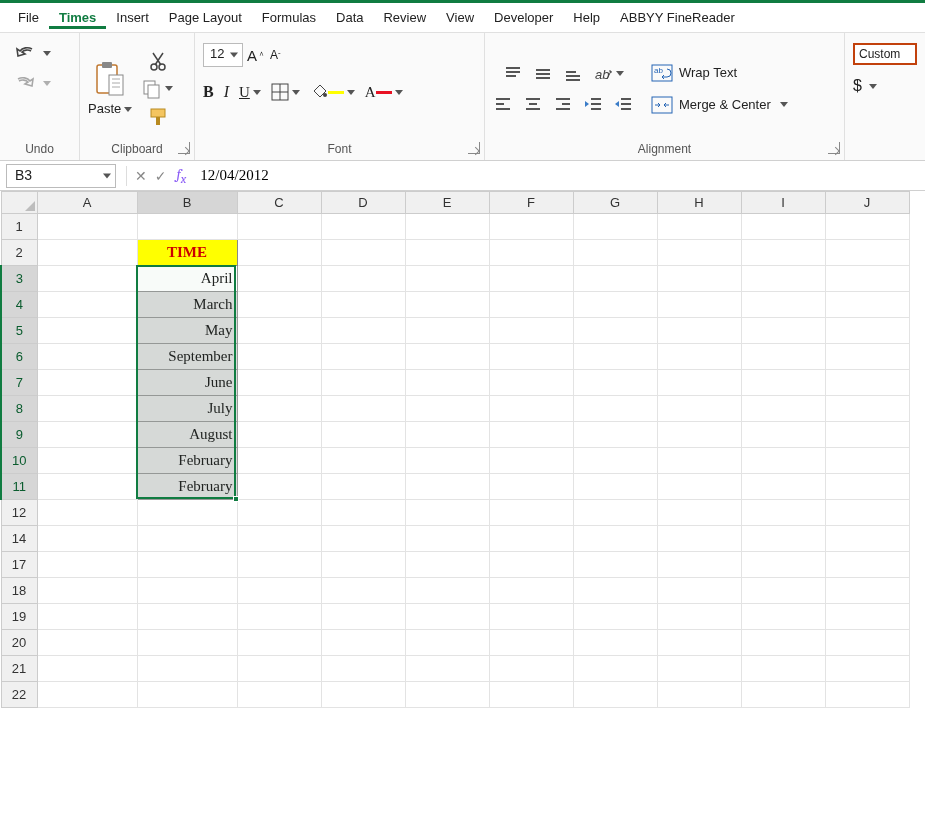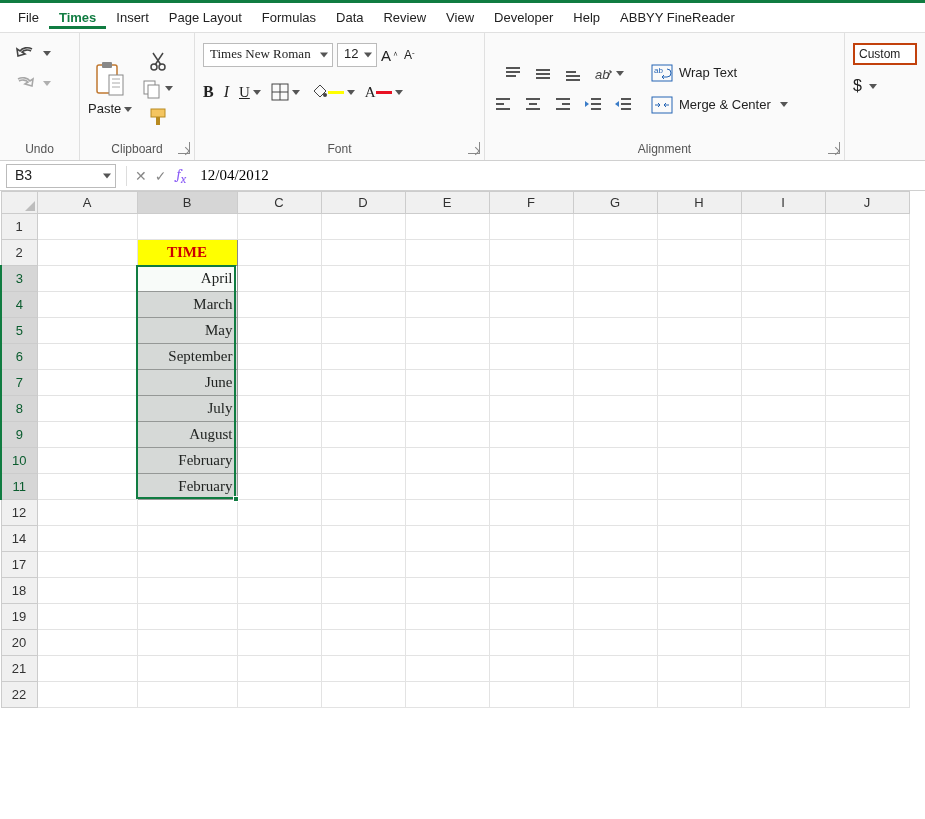--- a/index.html
+++ b/index.html
@@ -139,21 +139,20 @@
         </div>
       </div>
     </div>
     <div class="group-label">Clipboard</div>
     <div class="dialog-launcher"></div>
   </div>
 
   <div class="group" style="width:290px;">
     <div class="group-content" style="flex-direction:column; align-items:flex-start; gap:8px; padding-top:4px;">
       <div class="font-row">
-        <div class="font-name"><span>Times New Roman</span><span class="combo-caret"></span></div>
         <div class="font-size"><span>12</span><span class="combo-caret"></span></div>
         <span class="btn-icon" style="font-size:15px;">A<sup style="font-size:9px;">＾</sup></span>
         <span class="btn-icon" style="font-size:12px;">A<sup style="font-size:8px;">ˇ</sup></span>
       </div>
       <div class="font-buttons">
         <span class="btn-icon bold">B</span>
         <span class="btn-icon italic">I</span>
         <span class="btn-icon">
             <span class="underline-u">U</span>
             <span class="caret"></span>

